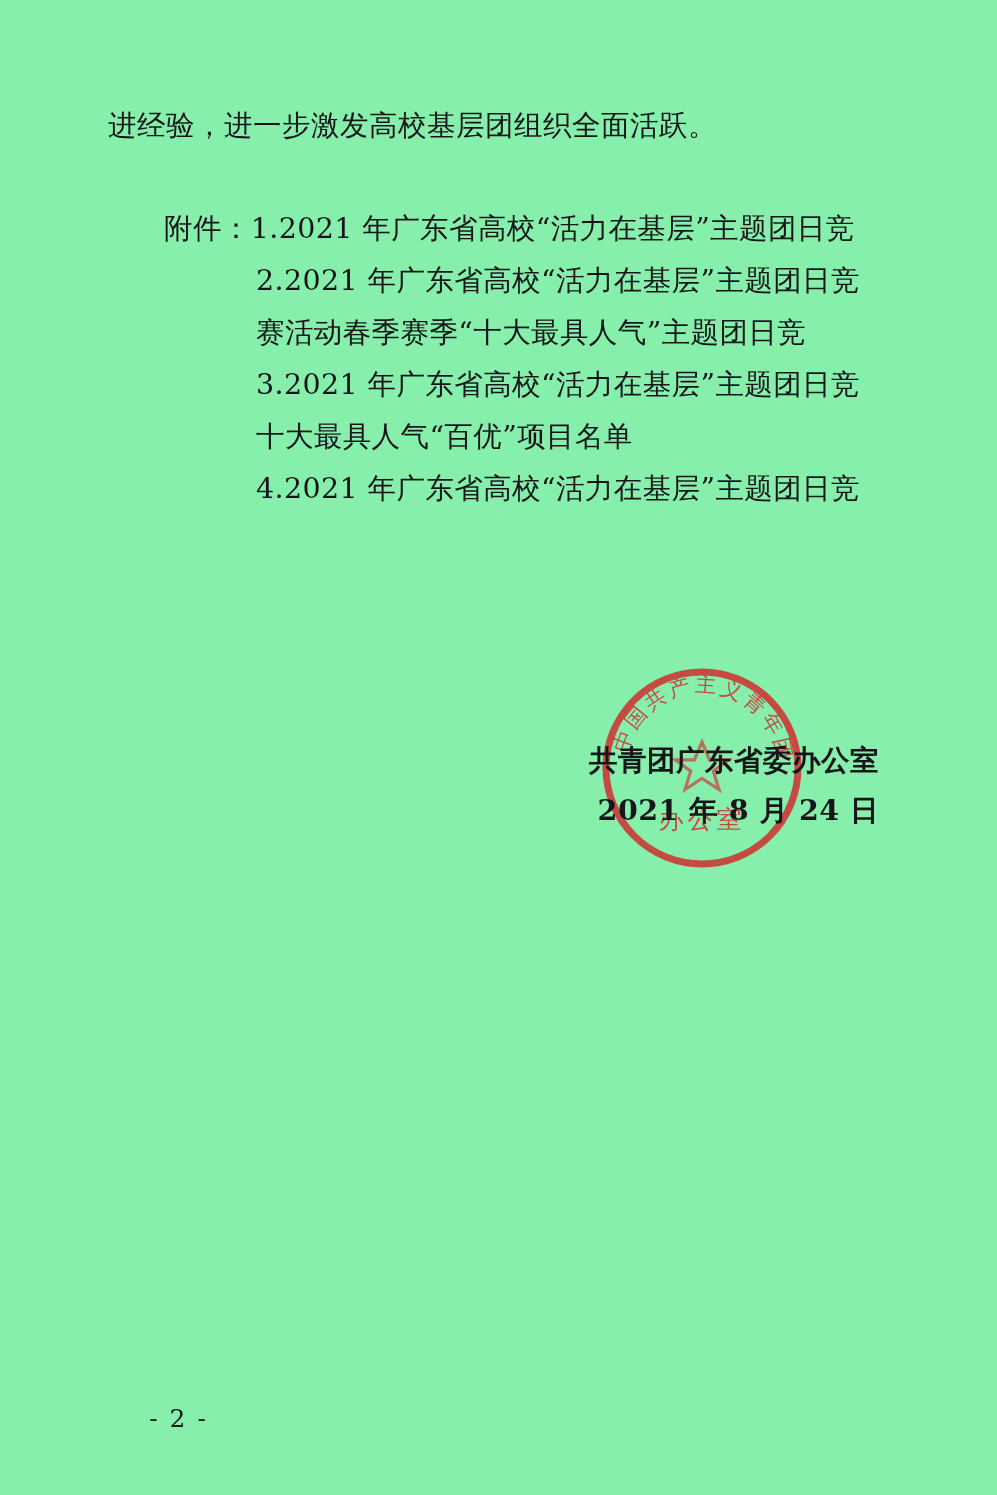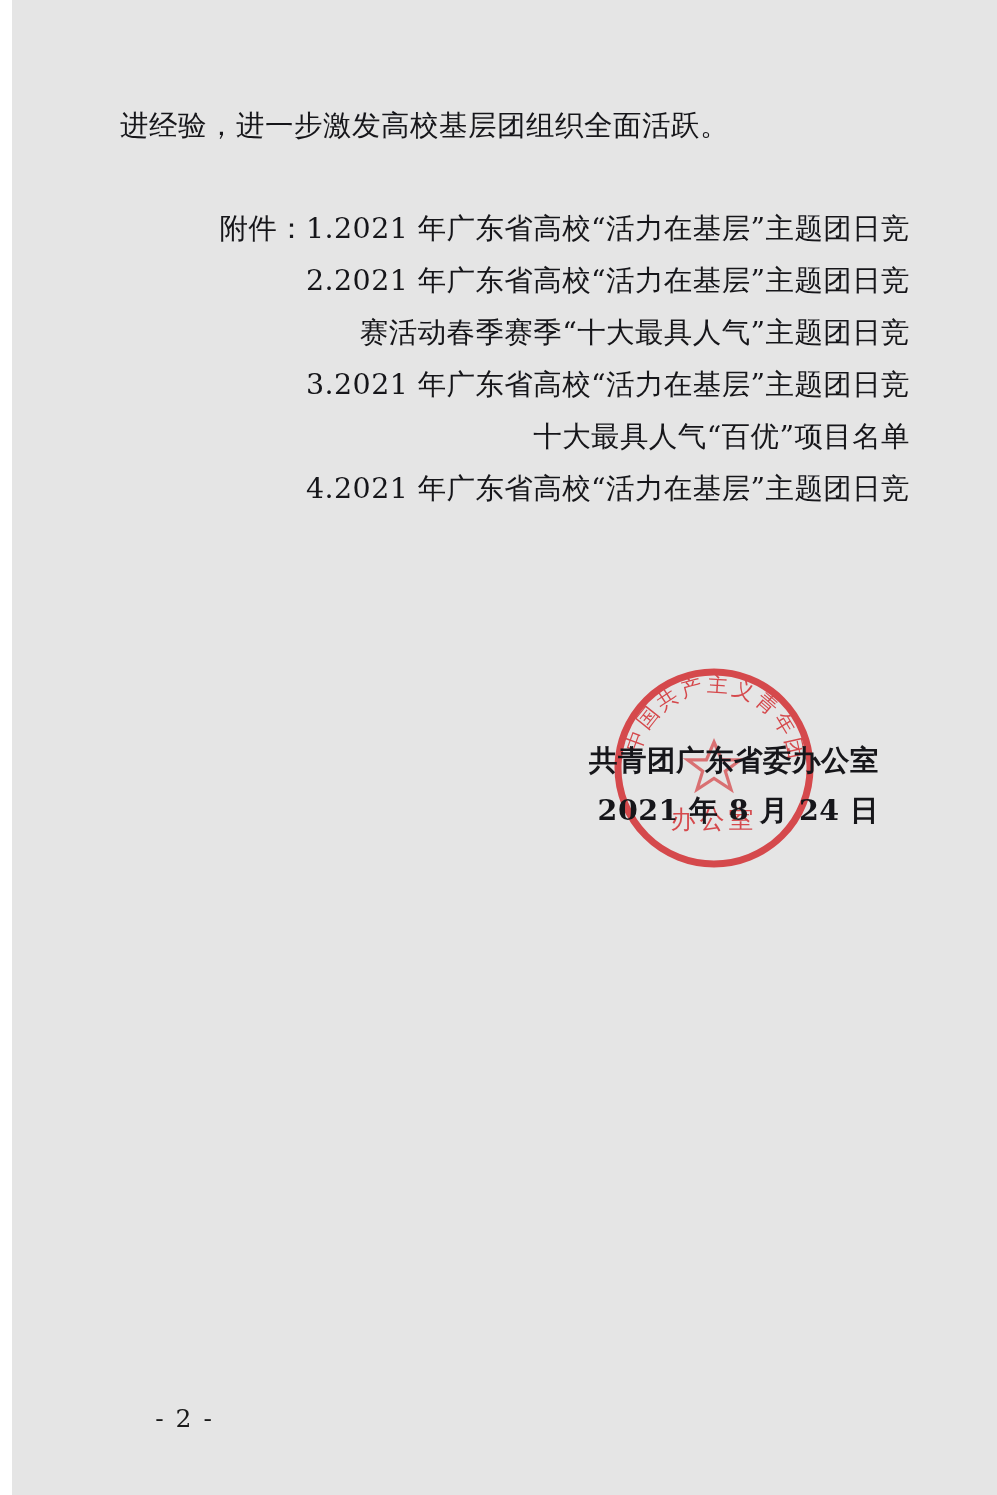--- a/index.html
+++ b/index.html
@@ -12,42 +12,40 @@
     height: 1495px;
     position: relative;
     font-family: "DejaVu Serif", "Liberation Serif", serif;
     color: #16161a;
     overflow: hidden;
   }
 
   .page {
     position: absolute;
     inset: 0;
-    background: #e5e5e5;
-    margin-left: 12px;
+    background: #86efac;
   }
 
   
   .doc-body {
     position: absolute;
     left: 108px;
     top: 112px;
     width: 790px;
   }
 
   .para {
     font-size: 28.5px;
     line-height: 1.0;
     letter-spacing: 0.5px;
     white-space: nowrap;
   }
 
   .attach-block {
     margin-top: 62px;
-    text-align: right;
   }
 
   .attach-line {
     font-size: 28.5px;
     line-height: 52px;
     letter-spacing: 0.4px;
     white-space: nowrap;
   }
   .attach-line.indent-label {
     padding-left: 56px;

